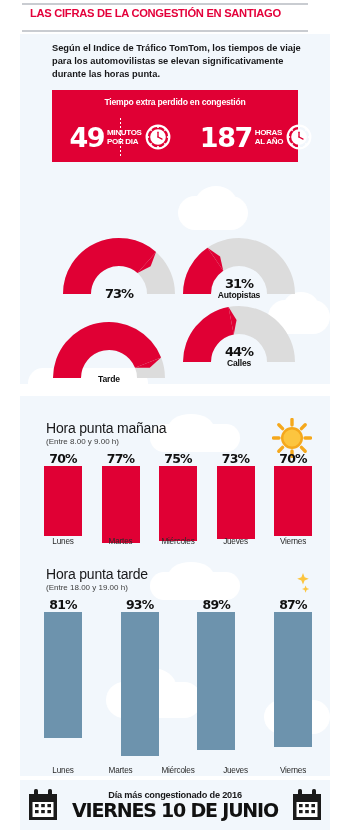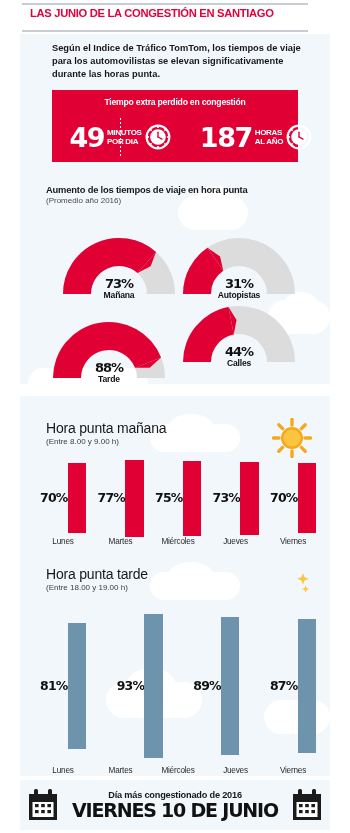--- a/index.html
+++ b/index.html
@@ -71,21 +71,21 @@
   .chart-head { position:absolute; }
   #head-am { left:46px; top:420px; }
   #head-pm { left:46px; top:566px; }
   .chart-head .h { font-size:14px; font-weight:normal; color:#18181a; letter-spacing:-0.2px; }
   .chart-head .s { font-size:8px; color:#3c3c3c; margin-top:1px; }
 
   .chart { position:absolute; left:40px; width:276px; display:flex;
            align-items:flex-end; justify-content:space-between; }
   #chart-am { top:452px; height:92px; }
   #chart-pm { top:598px; height:176px; }
-  .col { width:46px; display:flex; align-items:center; justify-content:flex-start; height:100%;margin-top:34px; }
+  .col { width:46px; display:flex; flex-direction:column; align-items:center; justify-content:flex-start; height:100%;margin-top:34px; }
   .val { font-family:"DejaVu Sans", sans-serif; font-size:12.5px; font-weight:bold;
          color:#111; letter-spacing:-0.8px; line-height:14px; }
   .bar { width:38px; }
   #chart-am .bar { background:#e00034; }
   #chart-pm .bar { background:#6d93ad; }
 
   .daylabels { position:absolute; left:40px; width:276px; display:flex; justify-content:space-between; }
   #days-am { top:537px; }
   #days-pm { top:766px; }
   .daylabels span { width:46px; text-align:center; font-size:8.2px; color:#2a2a2a; letter-spacing:-0.2px; }
@@ -101,21 +101,21 @@
   .foot-top { font-size:9.2px; font-weight:bold; color:#18181a; letter-spacing:-0.2px; }
   .foot-big { font-family:"DejaVu Sans", sans-serif; font-size:19px; font-weight:bold;
               color:#111; letter-spacing:-1.2px; line-height:21px; }
 </style>
 </head>
 <body>
 
 <div class="page">
 
   <div class="top-rule"></div>
-  <div class="title">LAS JUNIO DE LA CONGESTIÓN EN SANTIAGO</div>
+  <div class="title">LAS CIFRAS DE LA CONGESTIÓN EN SANTIAGO</div>
   <div class="sub-rule"></div>
 
   <div class="panel" id="panel-intro"></div>
 
   <div class="cloud" style="left:178px;top:196px;width:70px;height:34px;border-radius:22px;"></div>
   <div class="cloud" style="left:196px;top:186px;width:40px;height:30px;"></div>
   <div class="cloud" style="left:268px;top:300px;width:62px;height:34px;border-radius:20px;"></div>
   <div class="cloud" style="left:284px;top:292px;width:34px;height:26px;"></div>
   <div class="cloud" style="left:28px;top:368px;width:120px;height:30px;border-radius:18px;"></div>
 
@@ -174,34 +174,29 @@
           <g stroke="#e00034" stroke-width="1.7" stroke-linecap="round">
             <line x1="16" y1="16" x2="16" y2="10"></line>
               <line x1="16" y1="16" x2="21" y2="18.5"></line>
           </g>
         </svg>
       </div>
 
     </div>
   </div>
 
-  <div class="gauge-head">
-    <div class="h">Aumento de los tiempos de viaje en hora punta</div>
-    <div class="s">(Promedio año 2016)</div>
-  </div>
 
   <div class="gauge" id="g0">
     <svg width="122" height="72" viewBox="0 0 122 72">
         <path d="M 5 66 A 56 56 0 0 1 117 65.99999999999999 L 89 66 A 28 28 0 0 0 33 66 Z" fill="#dcdcdc"></path>
         <path d="M 5 66 A 56 56 0 0 1 98.03346445812447 23.993780100694238 L 79.51673222906223 44.99689005034712 A 28 28 0 0 0 33 66 Z" fill="#e00034"></path>
         <path d="M 98.03346445812447 23.993780100694238 L 92.62480933769355 38.36177584658285 L 79.51673222906223 44.99689005034712 Z" fill="#e00034"></path>
       </svg>
     <div class="lbl">
       <div class="pct">73%</div>
-      <div class="nm">Mañana</div>
     </div>
   </div>
 
   <div class="gauge" id="g1">
     <svg width="122" height="72" viewBox="0 0 122 72">
         <path d="M 5 66 A 56 56 0 0 1 117 65.99999999999999 L 89 66 A 28 28 0 0 0 33 66 Z" fill="#dcdcdc"></path>
         <path d="M 5 66 A 56 56 0 0 1 29.523330840280668 19.68348784062455 L 45.26166542014033 42.841743920312275 A 28 28 0 0 0 33 66 Z" fill="#e00034"></path>
         <path d="M 29.523330840280668 19.68348784062455 L 42.094851747302606 28.495395355456253 L 45.26166542014033 42.841743920312275 Z" fill="#e00034"></path>
       </svg>
     <div class="lbl">
@@ -210,21 +205,20 @@
     </div>
   </div>
 
   <div class="gauge" id="g2">
     <svg width="122" height="72" viewBox="0 0 122 72">
         <path d="M 5 66 A 56 56 0 0 1 117 65.99999999999999 L 89 66 A 28 28 0 0 0 33 66 Z" fill="#dcdcdc"></path>
         <path d="M 5 66 A 56 56 0 0 1 113.06748320974208 45.38502504965804 L 87.03374160487104 55.69251252482902 A 28 28 0 0 0 33 66 Z" fill="#e00034"></path>
         <path d="M 113.06748320974208 45.38502504965804 L 101.72540264142164 55.73152495771221 L 87.03374160487104 55.69251252482902 Z" fill="#e00034"></path>
       </svg>
     <div class="lbl">
-      <div class="pct">88%</div>
       <div class="nm">Tarde</div>
     </div>
   </div>
 
   <div class="gauge" id="g3">
     <svg width="122" height="72" viewBox="0 0 122 72">
         <path d="M 5 66 A 56 56 0 0 1 117 65.99999999999999 L 89 66 A 28 28 0 0 0 33 66 Z" fill="#dcdcdc"></path>
         <path d="M 5 66 A 56 56 0 0 1 50.506646383199424 10.991913959193433 L 55.75332319159971 38.49595697959671 A 28 28 0 0 0 33 66 Z" fill="#e00034"></path>
         <path d="M 50.506646383199424 10.991913959193433 L 58.54458736551749 24.07183585232447 L 55.75332319159971 38.49595697959671 Z" fill="#e00034"></path>
       </svg>

